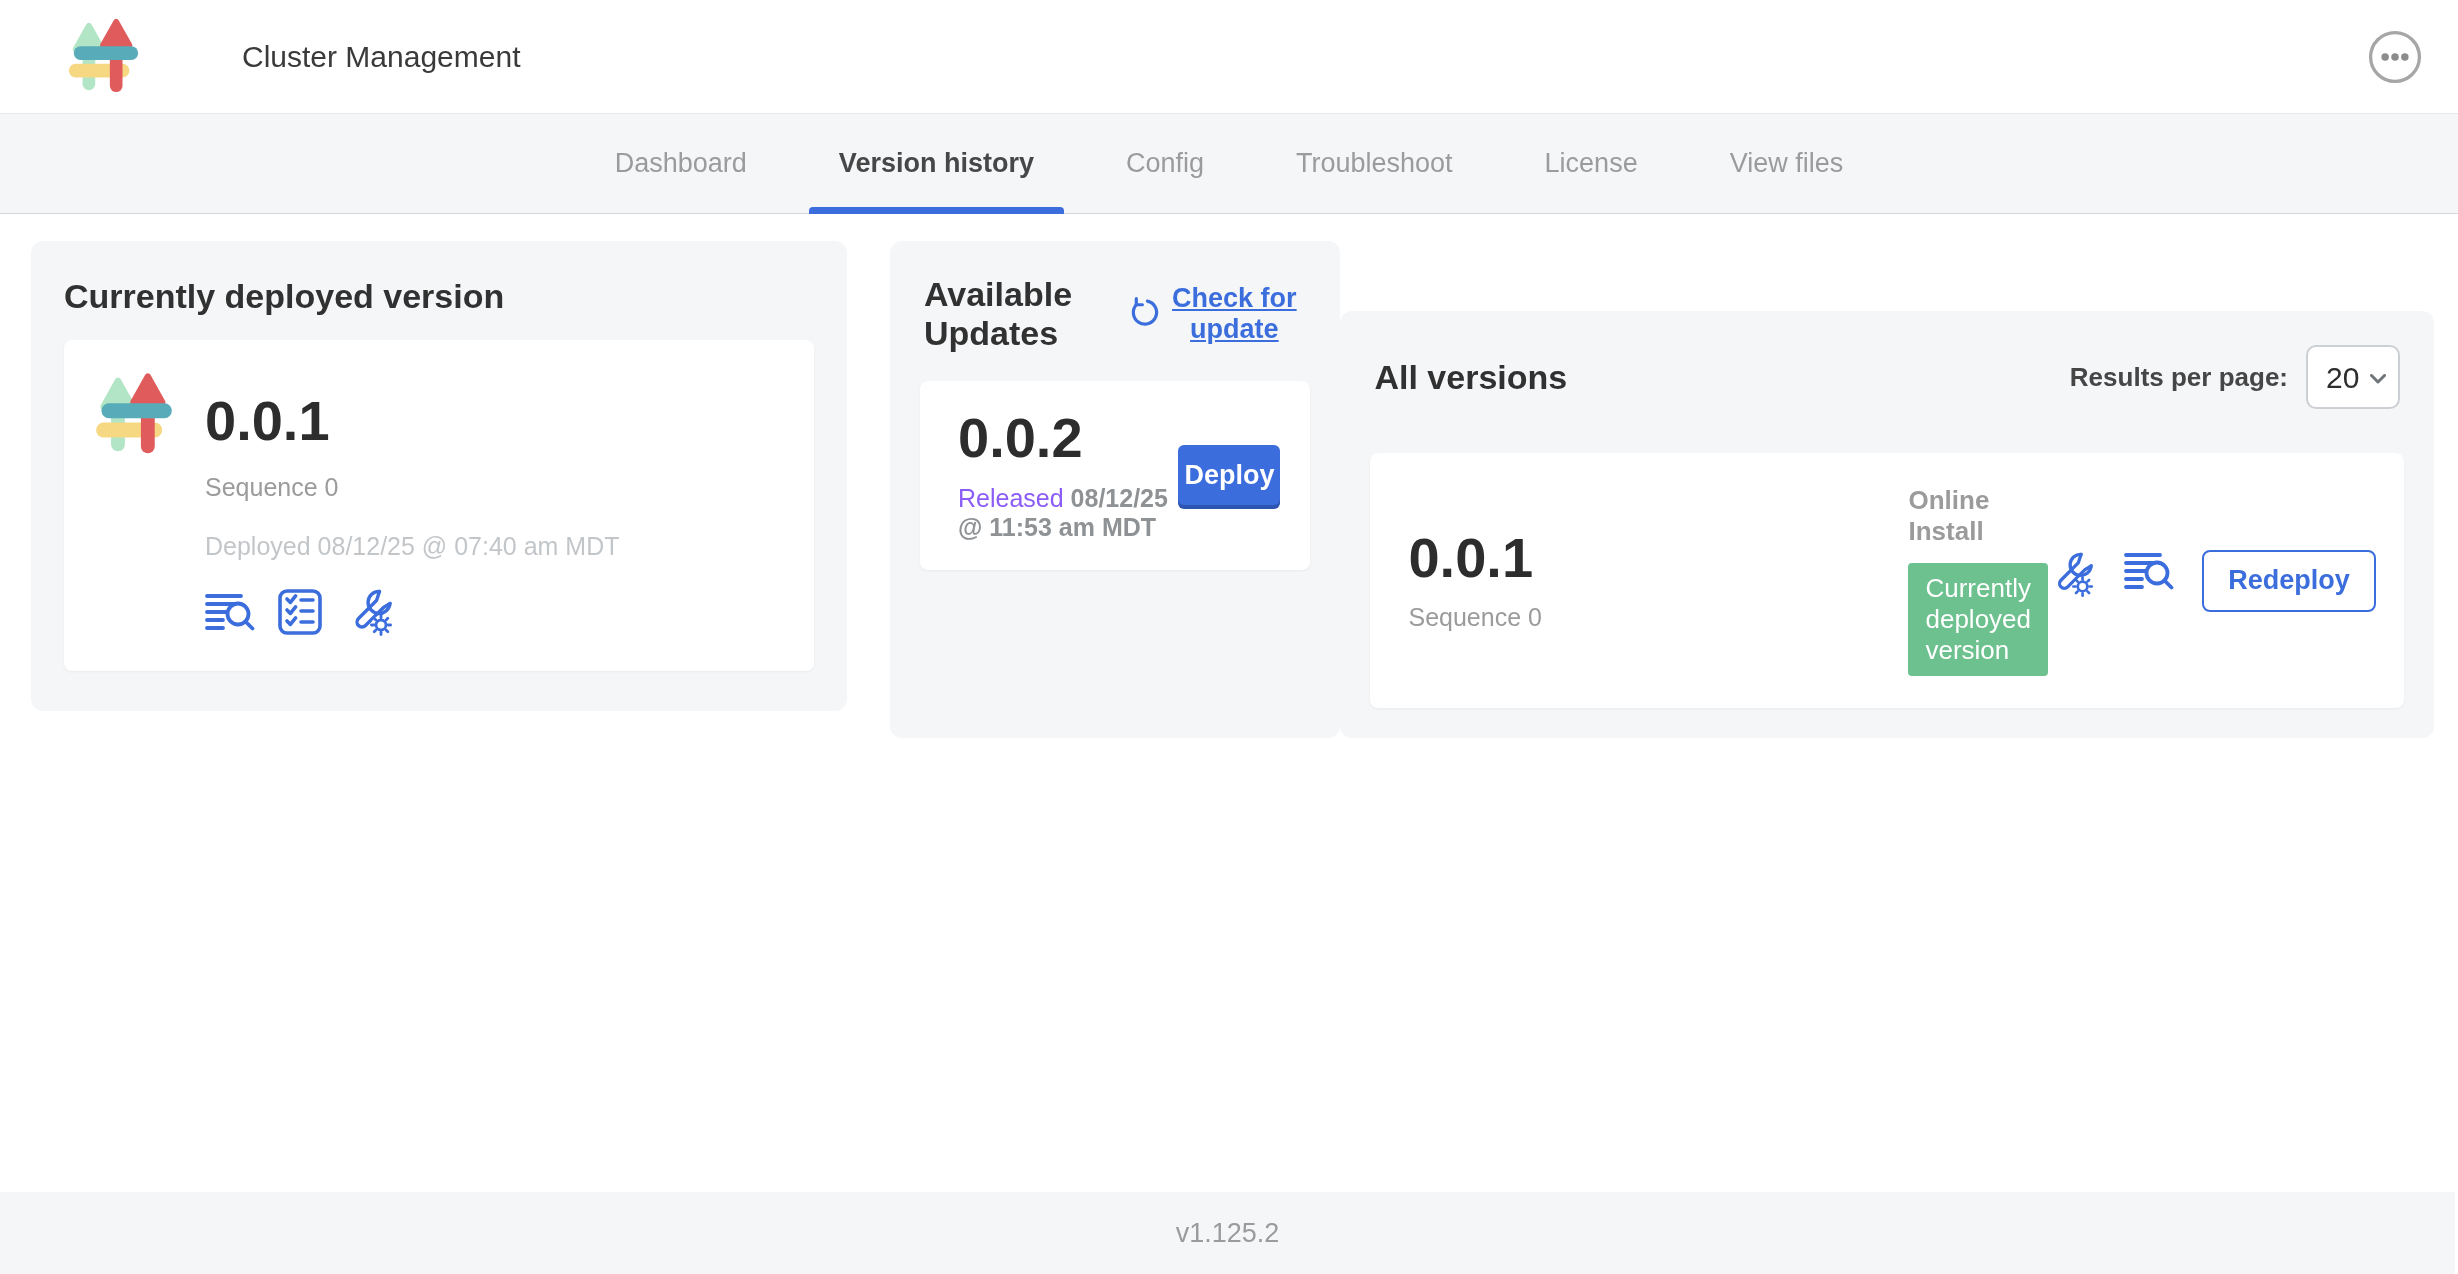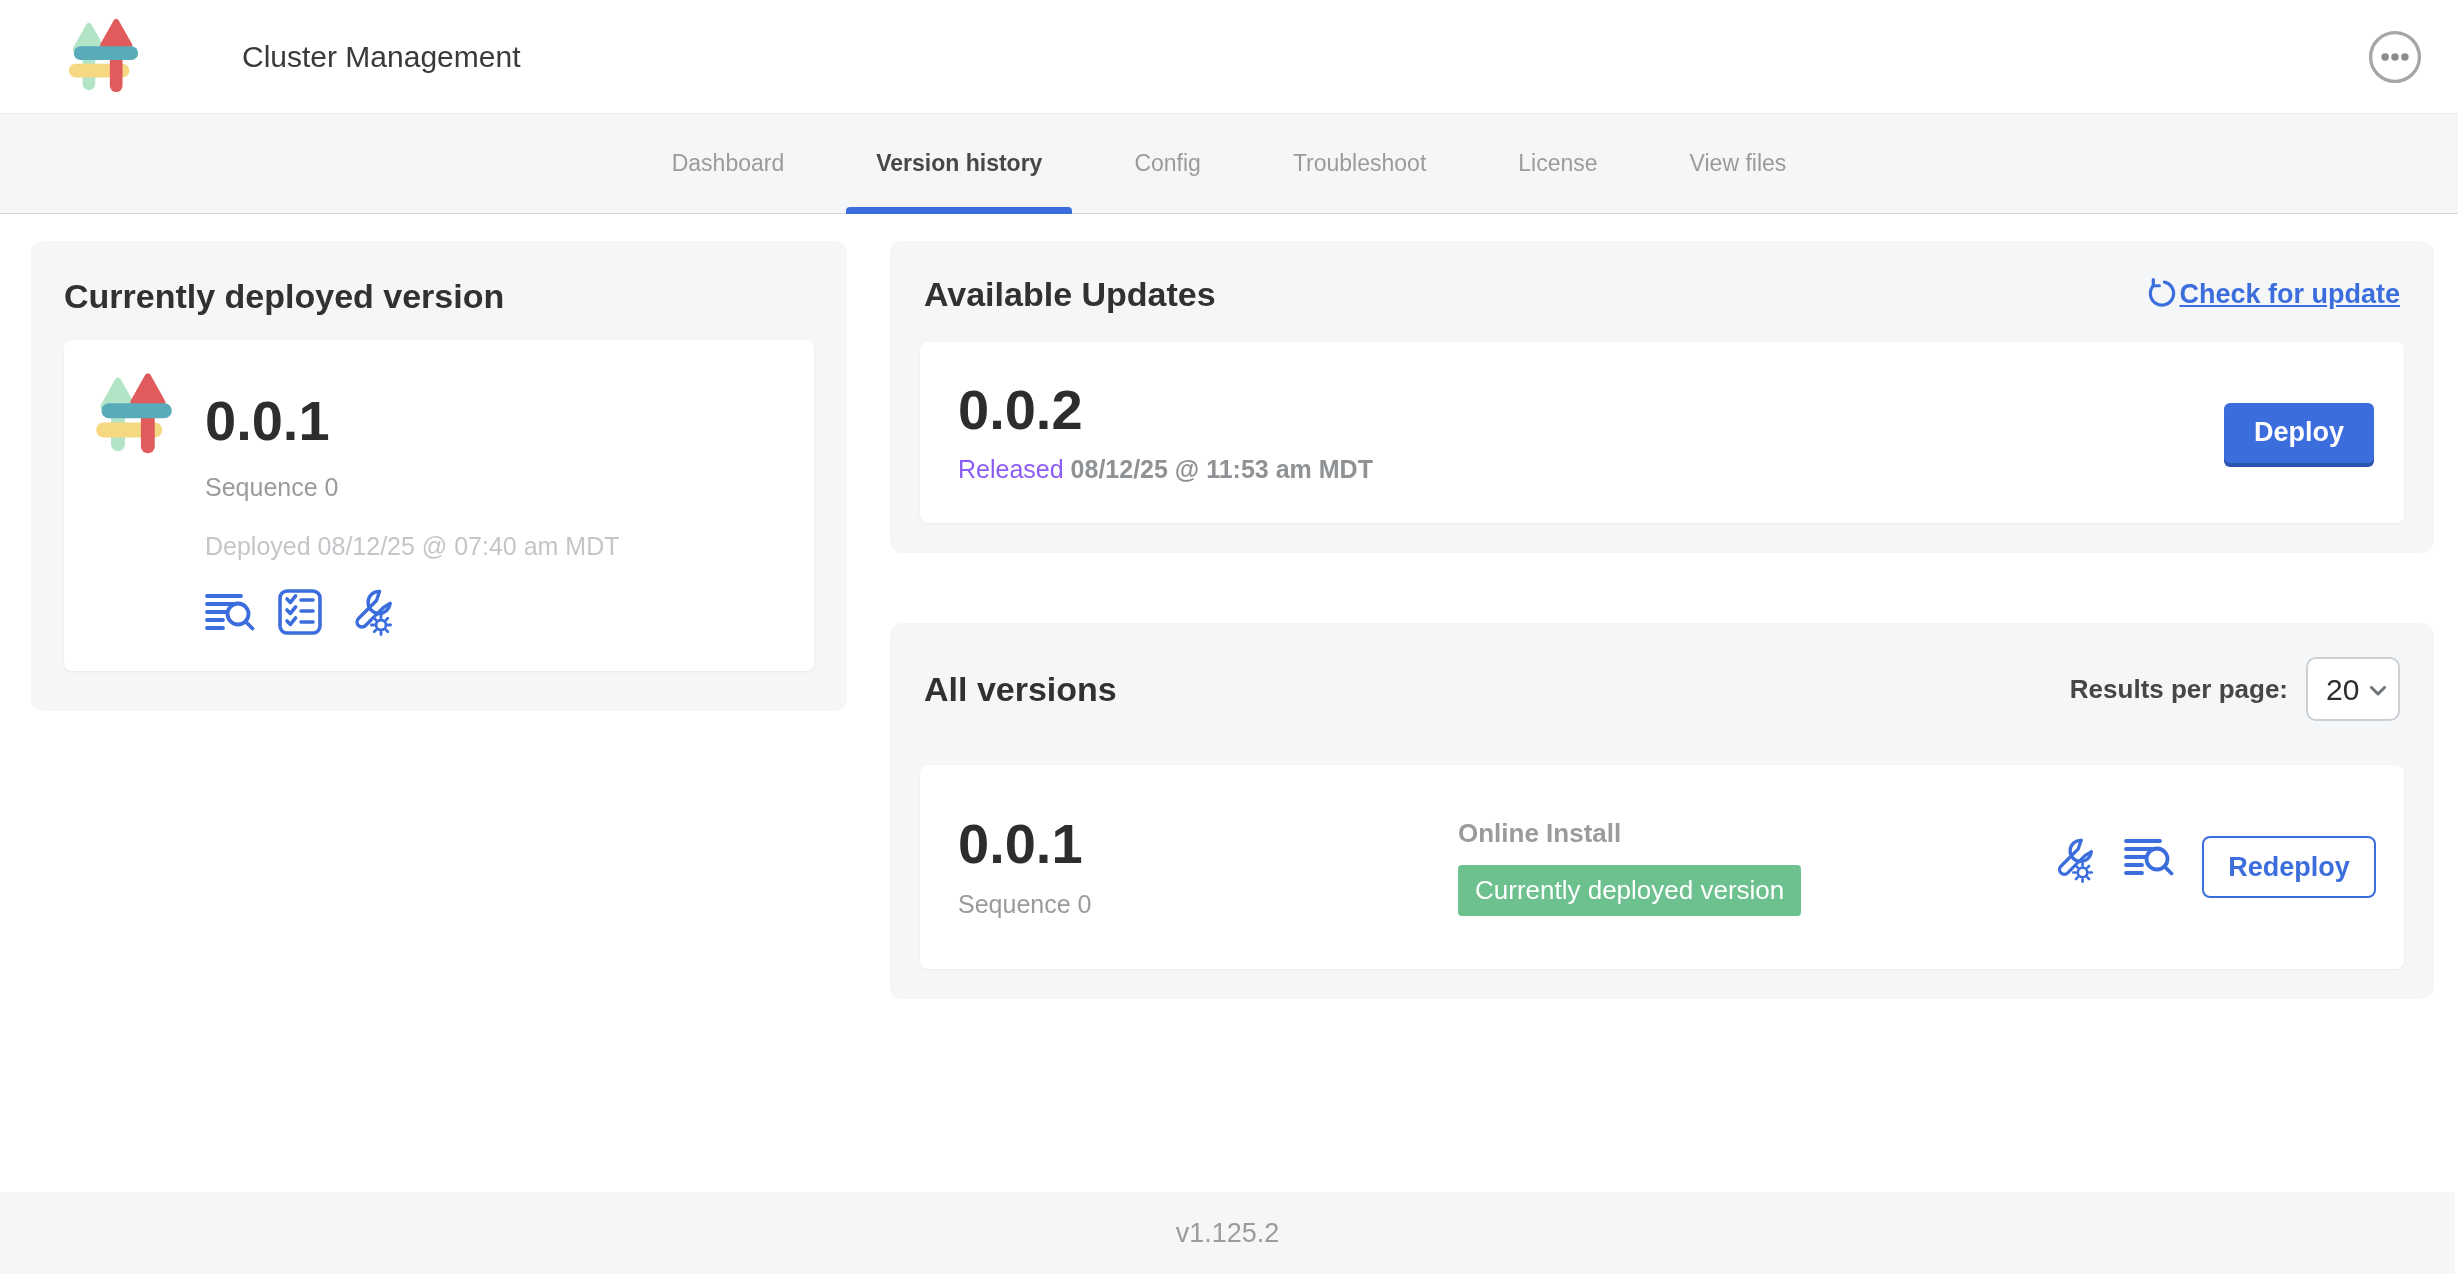--- a/index.html
+++ b/index.html
@@ -23,42 +23,42 @@
   .top-tab{position:relative;display:flex;align-items:center;padding:0 38px;
     font-size:30px;color:#3a3a3a;}
   .top-tab.active::after{content:"";position:absolute;left:16px;right:16px;bottom:0;height:6px;
     background:var(--accent);border-radius:3px 3px 0 0;}
   .menu-btn{position:absolute;right:36px;top:30px;width:54px;height:54px;background:transparent;border:none;padding:0;}
 
   
   .subnav{height:101px;background:var(--nav-bg);border-top:1px solid #e7e9eb;border-bottom:1px solid #d5d8db;
     display:flex;justify-content:center;align-items:stretch;}
   .subnav-item{position:relative;display:flex;align-items:center;padding:0 46px;
-    font-size:23px;color:#9b9b9b;}
+    font-size:27px;color:#9b9b9b;}
   .subnav-item.active{color:#474747;font-weight:700;}
   .subnav-item.active::after{content:"";position:absolute;left:16px;right:16px;bottom:-1px;height:7px;
     background:var(--accent);border-radius:4px 4px 0 0;}
 
   
   .main{display:flex;gap:43px;padding:27px 24px 0 31px;align-items:flex-start;}
   .gray-card{background:var(--card-bg);border-radius:12px;}
   .card-title{font-size:34px;font-weight:700;color:#313131;}
 
   
   .deployed-card{width:816px;padding:36px 33px 40px;}
   .deployed-inner{margin-top:24px;background:#fff;border-radius:8px;box-shadow:0 1px 3px rgba(0,0,0,.05);
     padding:28px 30px 30px;display:flex;gap:30px;min-height:331px;}
   .ver-big{font-size:56px;font-weight:700;color:#2d2d2d;line-height:1.05;}
   .deployed-inner .ver-big{margin-top:24px;}
   .seq-text{font-size:25px;color:#9b9b9b;margin-top:22px;}
   .deployed-date{font-size:25px;color:#c3c6c9;margin-top:30px;}
   .action-icons{display:flex;align-items:center;gap:22px;margin-top:26px;}
 
   
-  .right-col{flex:1;display:flex;flex-direction:column;}
+  .right-col{flex:1;display:flex;}
   .updates-card{padding:30px;}
   .card-head{display:flex;justify-content:space-between;align-items:center;padding:4px 4px 0;}
   .check-link{display:flex;align-items:center;gap:0;color:var(--accent);
     font-size:27px;font-weight:700;text-decoration:underline;background:none;border:none;padding:0;
     font-family:inherit;}
   .update-row{margin-top:28px;background:#fff;border-radius:8px;box-shadow:0 1px 3px rgba(0,0,0,.05);
     padding:28px 30px 28px 38px;display:flex;justify-content:space-between;align-items:center;min-height:181px;}
   .released{font-size:25px;margin-top:16px;}
   .released .pre{color:#8b5cf6;}
   .released .date{color:#8f9295;font-weight:700;}

